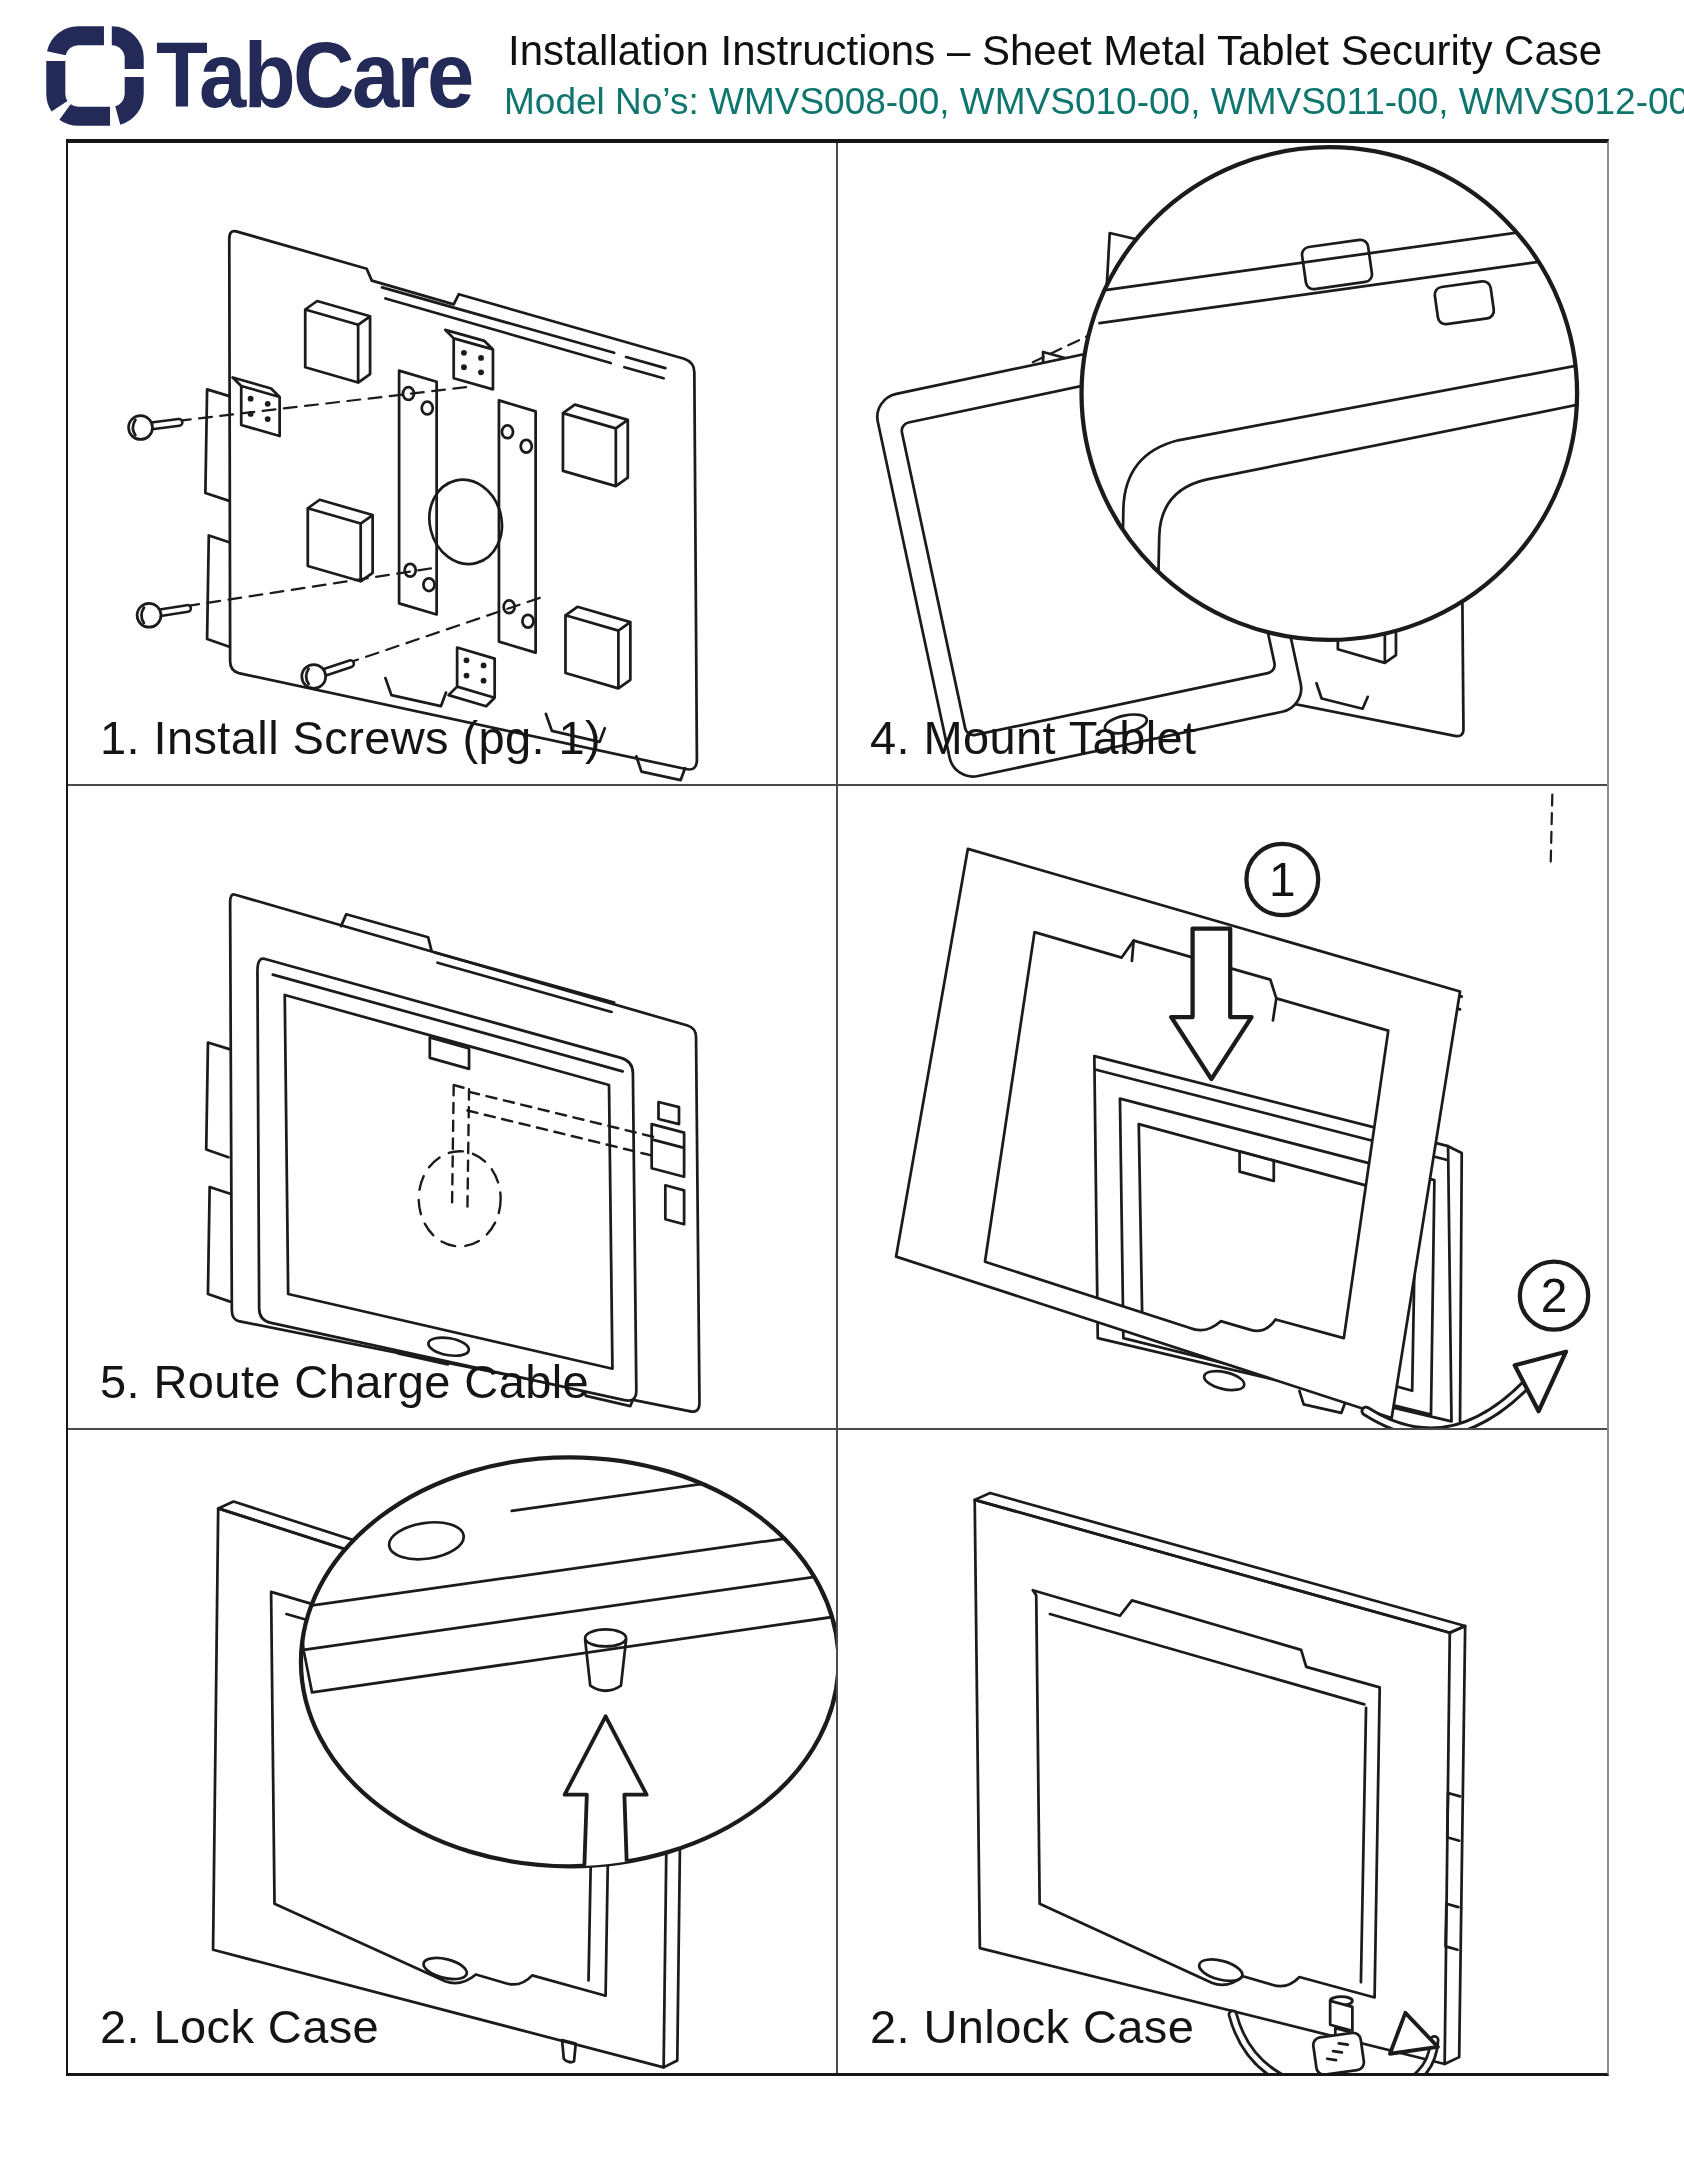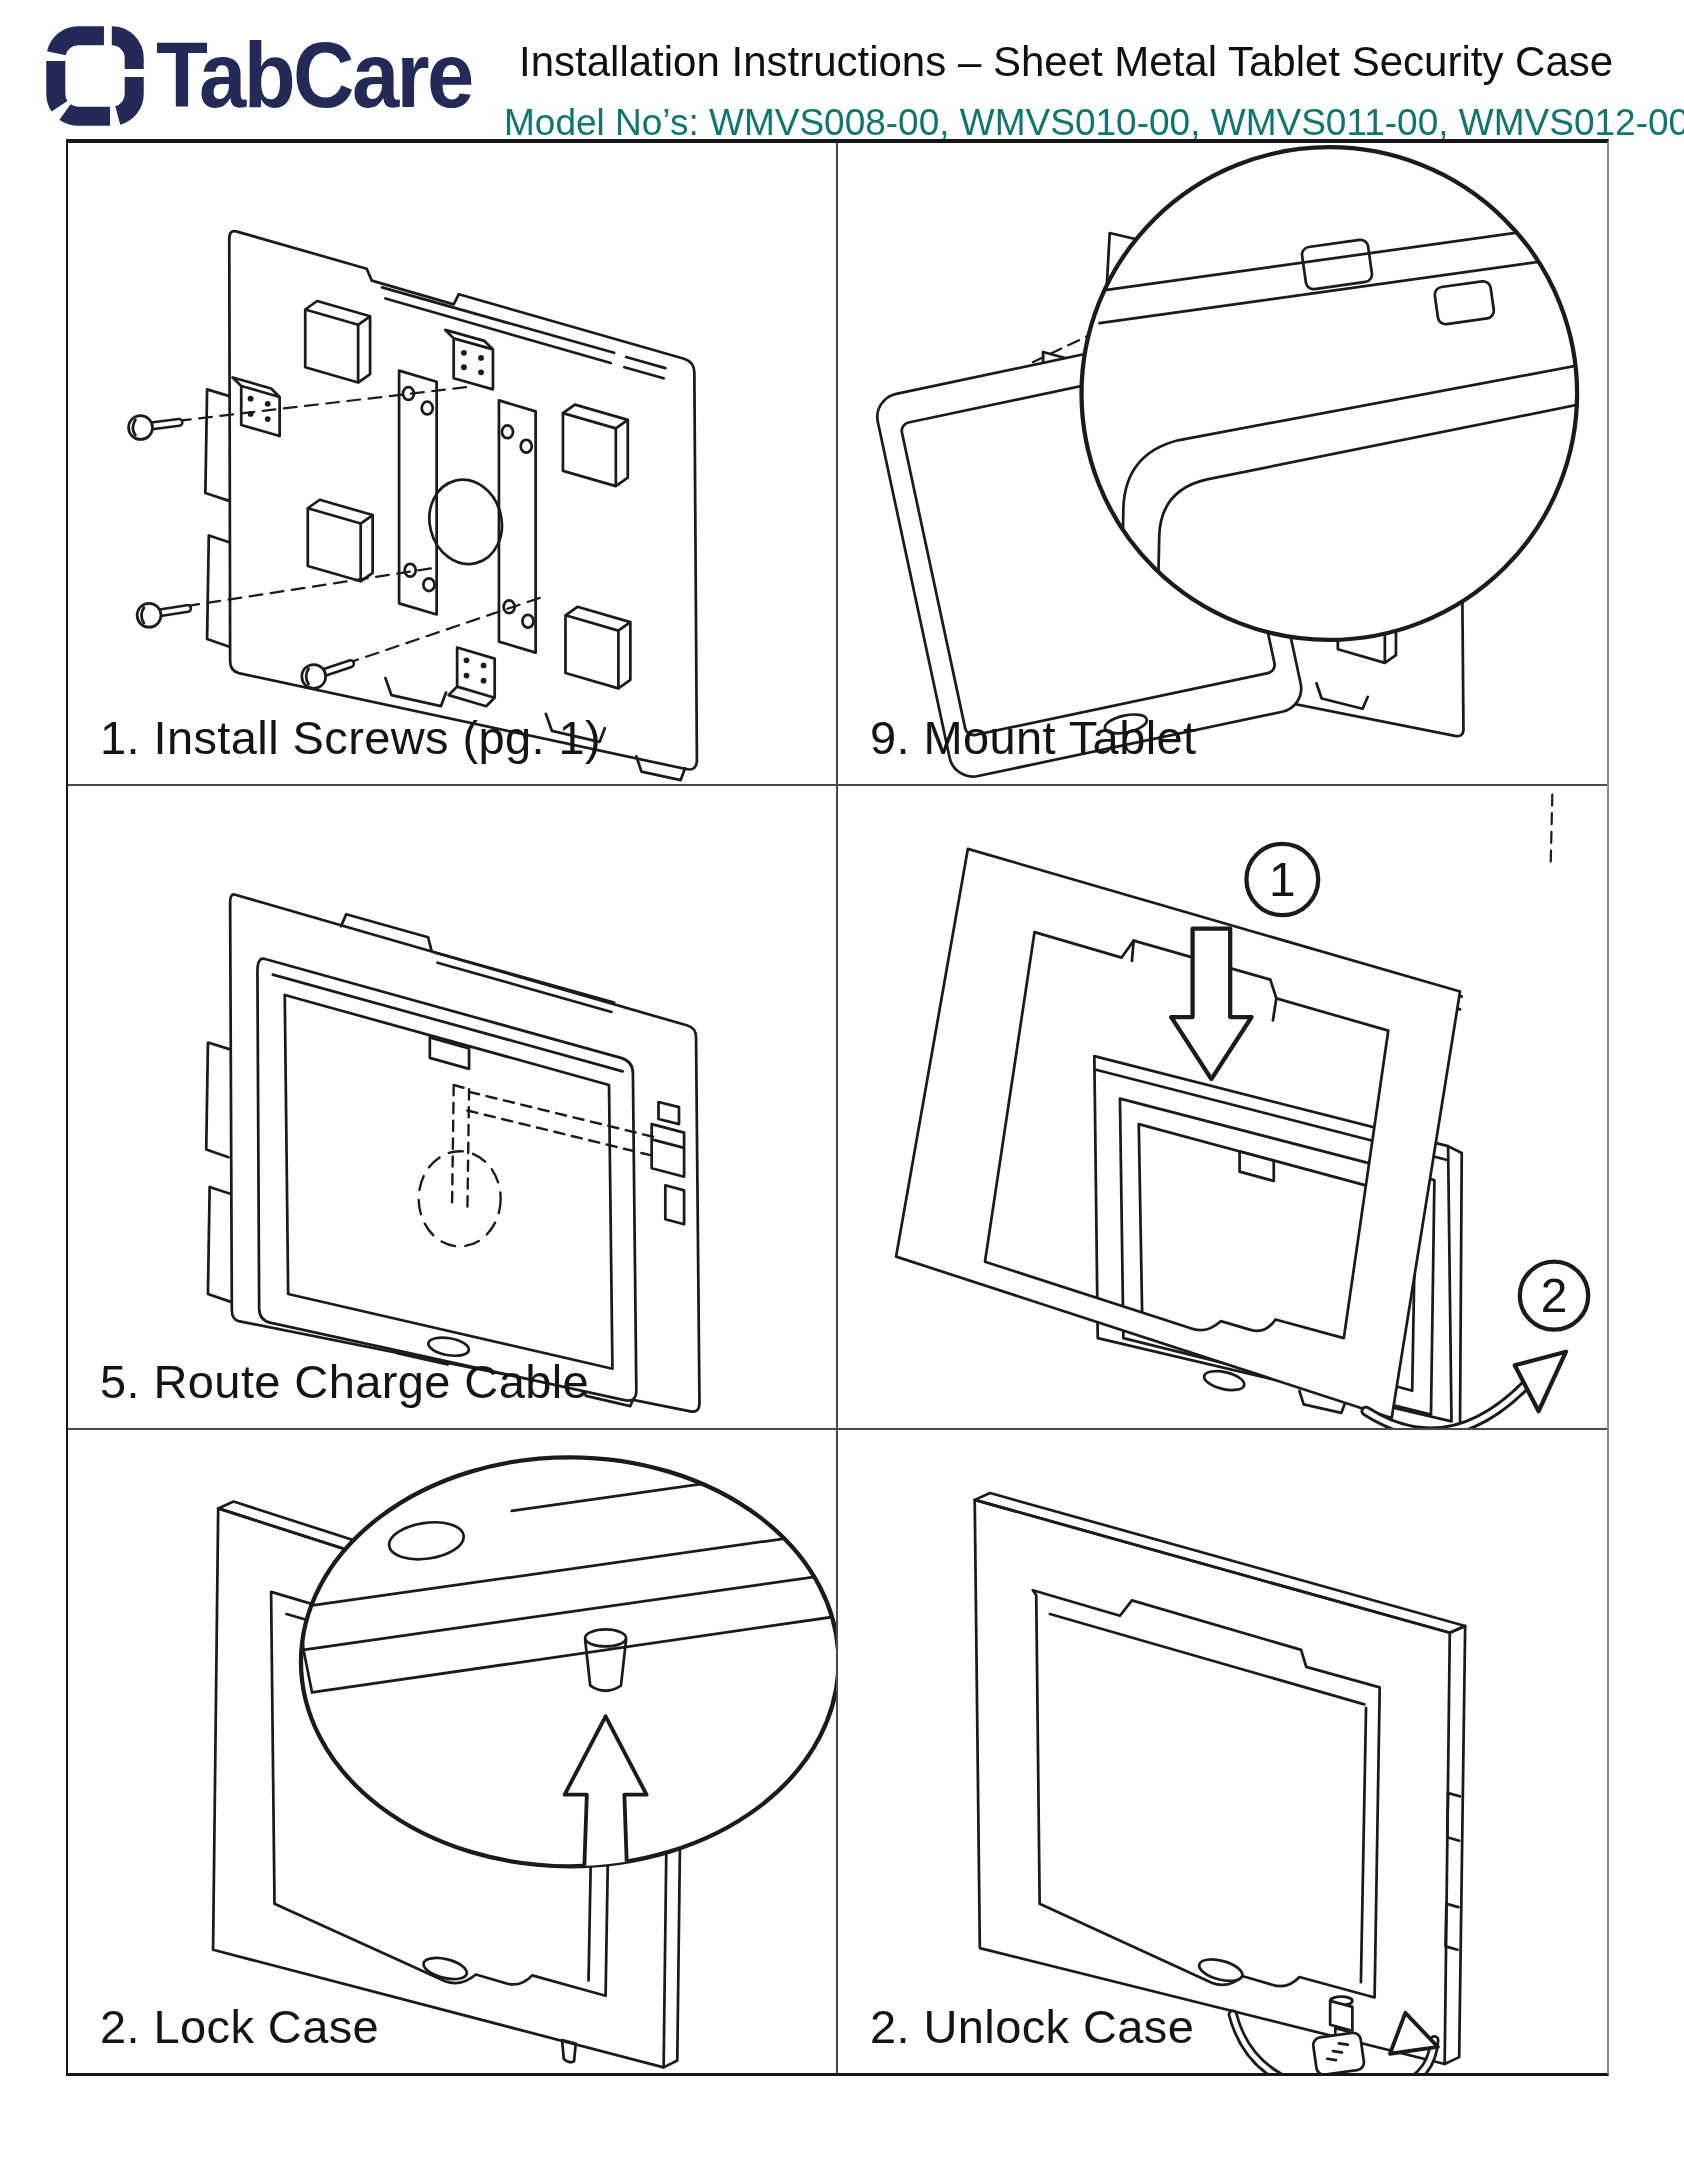--- a/index.html
+++ b/index.html
@@ -5,21 +5,21 @@
   html,body{margin:0;padding:0;background:#ffffff;}
   .page{position:relative;width:1685px;height:2181px;background:#ffffff;overflow:hidden;
         font-family:"Liberation Sans", sans-serif;color:#141414;}
   
   .hdr{position:absolute;left:0;top:0;width:1685px;height:140px;text-decoration:underline;}
   .logo{position:absolute;left:39px;top:20.4px;display:flex;align-items:center;}
   .logo-icon{width:112px;height:112px;}
   .logo-text{font-size:85px;font-weight:700;letter-spacing:-2.6px;margin-left:5.1px;
              transform:scaleY(1.08);}
   .titles{position:absolute;left:504px;top:22px;width:1175px;}
-  .doc-title{font-size:42px;font-weight:400;line-height:1.18;white-space:nowrap;color:#101010;margin:15px;}
+  .doc-title{font-size:42px;font-weight:400;line-height:1.18;white-space:nowrap;color:#101010;margin:4px;}
   .doc-models{font-size:37px;font-weight:400;margin-top:5.1px;white-space:nowrap;color:#0f766e;}
   
   .grid{position:absolute;left:66px;top:139px;width:1543px;height:1937px;
         border-top:4.3px solid #161616;border-left:2.6px solid #161616;
         border-bottom:3.4px solid #161616;border-right:2.6px solid #8a8a8a;
         display:grid;grid-template-columns:770px 1fr;grid-template-rows:1fr 1fr 1fr;
         box-sizing:border-box;background:#fff;}
   .cell{position:relative;box-sizing:border-box;overflow:hidden;}
   .cell.c-left{border-right:2.6px solid #4a4a4a;}
   .cell.r-top,.cell.r-mid{border-bottom:2.6px solid #4a4a4a;padding-left:11px;}
@@ -159,21 +159,21 @@
             <path d="M 300,175 L 870,95 M 306,212 L 876,132 M 868,96 L 880,420"></path>
             <rect x="545" y="118" width="78" height="50" rx="9" transform="rotate(-8 584 143)"></rect>
             <rect x="700" y="166" width="66" height="44" rx="9" transform="rotate(-8 733 188)"></rect>
             <path d="M 330,640 L 334,430 Q 336,366 398,350 L 950,246"></path>
             <path d="M 372,640 L 376,462 Q 378,408 432,396 L 955,290"></path>
             <rect x="846" y="520" width="50" height="100" rx="12" transform="rotate(-8 871 570)"></rect>
             <rect x="748" y="556" width="44" height="92" rx="10" transform="rotate(-8 770 602)"></rect>
           </g>
         </g>
       </svg>
-      <div class="caption">9. Mount Tablet</div>
+      <div class="caption">4. Mount Tablet</div>
     </div>
 
     <div class="cell c-left r-mid">
       <svg class="ill" viewBox="0 0 900 755" preserveAspectRatio="none">
         <g stroke="#1b1b1b" stroke-width="3.2" fill="none" stroke-linejoin="round" stroke-linecap="round">
 
           <path d="M 196,128 L 726,282 Q 736,285 736,296 L 740,726 Q 740,739 728,736 L 200,630 Q 192,628 192,617 L 190,137 Q 190,126 196,128 Z"></path>
           <path d="M 320,165 l 6,-14 l 96,27 l 4,16 M 430,196 L 640,255 M 433,208 L 637,266"></path>
           <path d="M 190,310 L 164,302 L 162,428 L 188,437 M 190,480 L 166,472 L 164,598 L 190,607"></path>
           <path d="M 380,648 l 7,20 l 58,13 l 6,-16 M 600,700 l 7,18 l 52,12 l 6,-15"></path>

